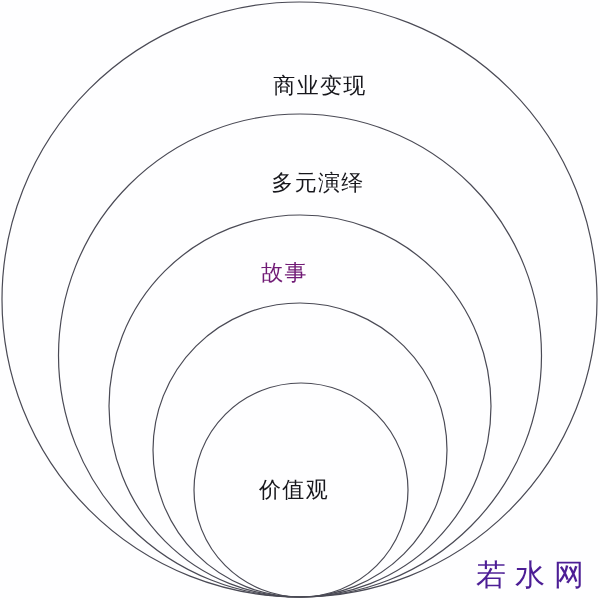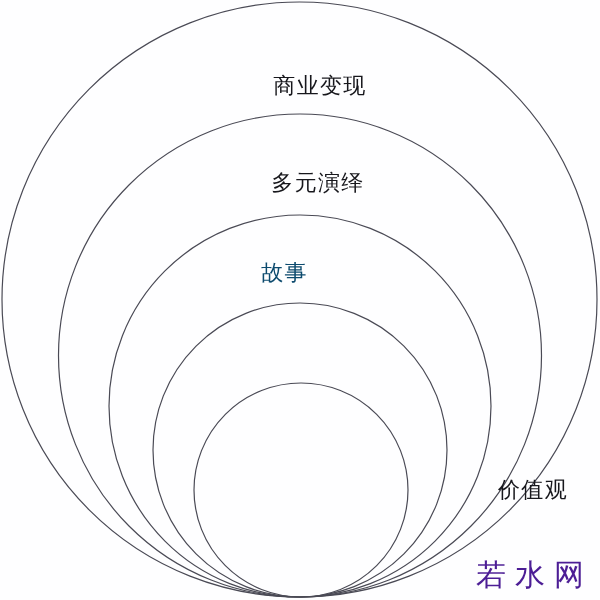--- a/index.html
+++ b/index.html
@@ -56,18 +56,18 @@
   <svg id="rings-svg" viewBox="0 0 600 600">
     <circle fill="none" cx="299.5" cy="299.5" r="297.5" stroke="#4a4a55" stroke-width="1.2"></circle>
     <circle fill="none" cx="300" cy="355.5" r="241.5" stroke="#4a4a55" stroke-width="1.2"></circle>
     <circle fill="none" cx="300" cy="406" r="191" stroke="#4a4a55" stroke-width="1.2"></circle>
     <circle fill="none" cx="300" cy="450" r="147" stroke="#4a4a55" stroke-width="1.2"></circle>
     <circle fill="none" cx="301" cy="490" r="107" stroke="#4a4a55" stroke-width="1.2"></circle>
   </svg>
 
   <div class="ring-label" style="font-size: 22px; color: rgb(23, 23, 28); left: 0px; width: 600px; top: 75px; transform: translateX(0px);">商业变现</div>
   <div class="ring-label" style="font-size: 22px; color: rgb(23, 23, 28); left: 0px; width: 596px; top: 172px; transform: translateX(0px);">多元演绎</div>
-  <div class="ring-label" style="font-size: 22px; color: #0c4a6e; left: 0px; width: 529px; top: 262px; transform: translateX(0px);">故事</div>
-  <div class="ring-label" style="font-size: 22px; color: rgb(23, 23, 28); left: 0px; width: 548px; top: 479px; transform: translateX(0px); text-align: right;">价值观</div>
+  <div class="ring-label" style="font-size: 22px; color: #701a75; left: 0px; width: 529px; top: 262px; transform: translateX(0px);">故事</div>
+  <div class="ring-label" style="font-size: 22px; color: rgb(23, 23, 28); left: 0px; width: 548px; top: 479px; transform: translateX(0px);">价值观</div>
 
   <div class="watermark" style="left: 476px; top: 560px; font-size: 30px; color: #4c1d95;">若水网</div>
 
 </div>
 
 </body></html>

